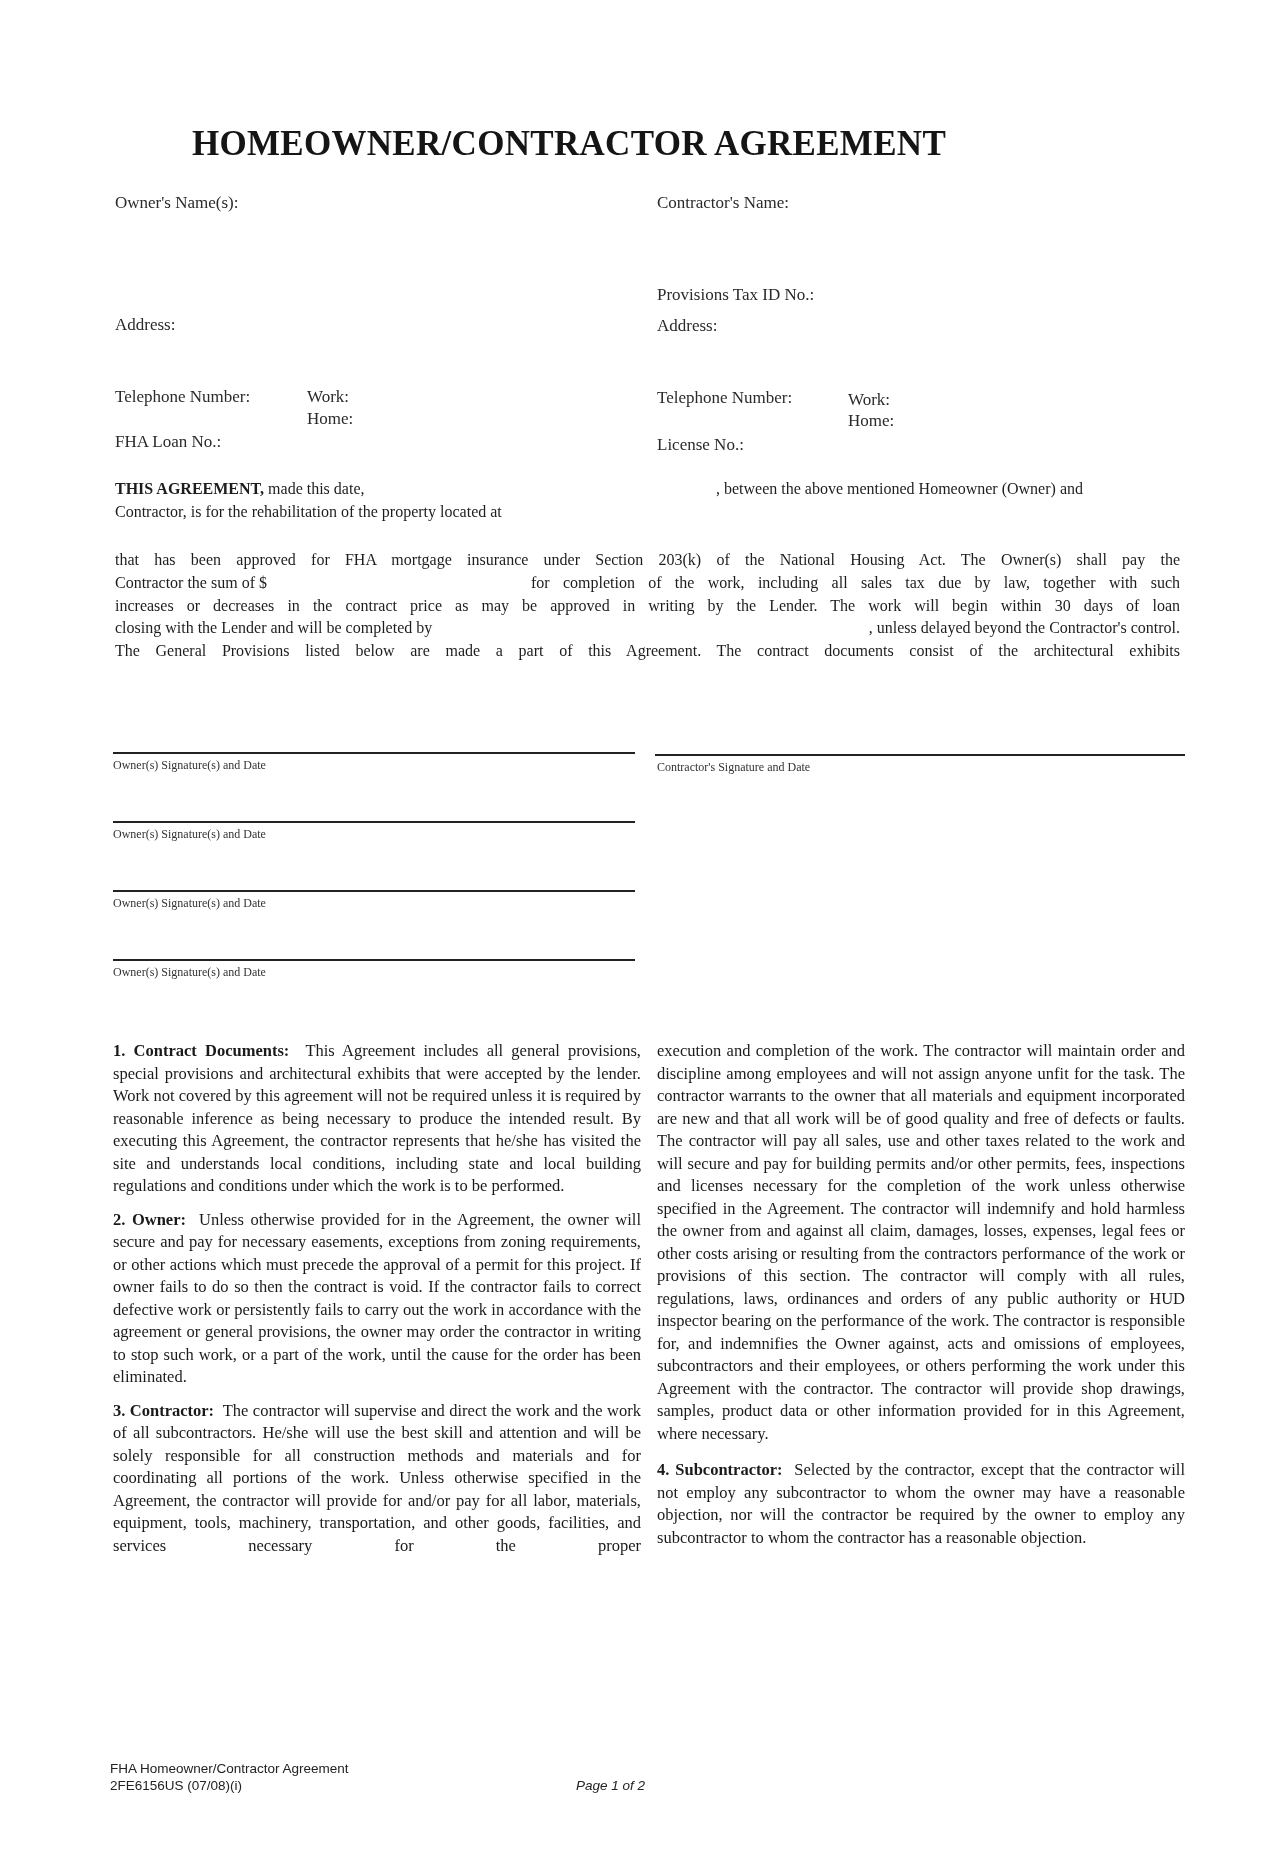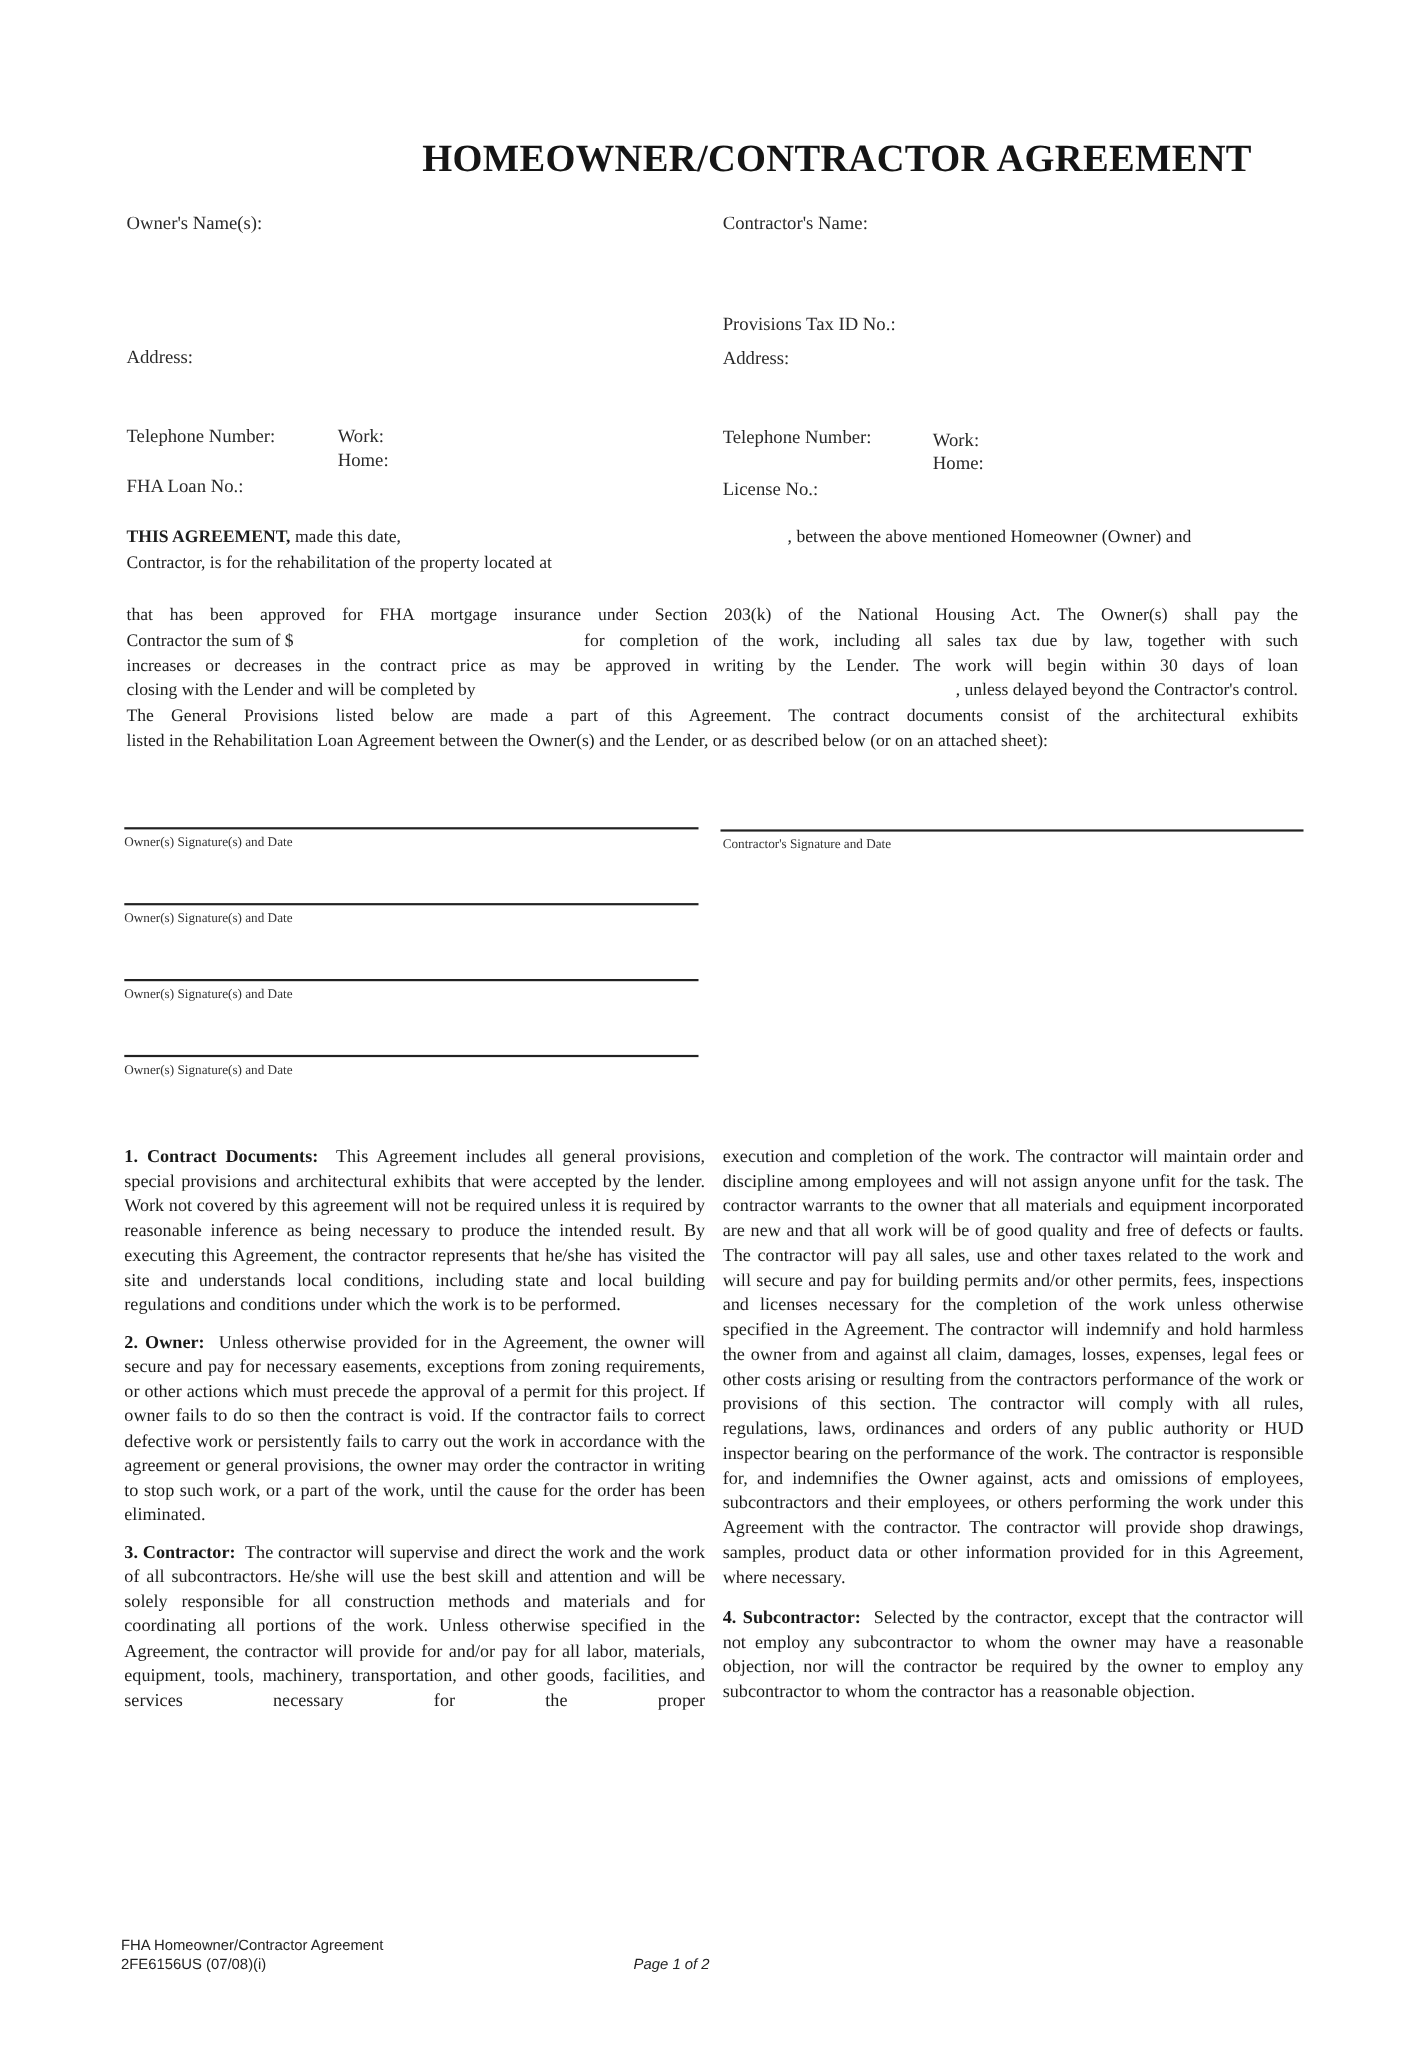--- a/index.html
+++ b/index.html
@@ -1,19 +1,19 @@
 <!DOCTYPE html>
 <html><head>
 <meta charset="utf-8">
 <style>
   html, body { margin:0; padding:0; background:#ffffff; }
   body { width:1285px; height:1868px; position:relative; overflow:hidden;
          font-family:"Liberation Serif","DejaVu Serif",serif; color:#111; }
   .abs { position:absolute; }
-  .title { left:0; width:1138px; top:124px; text-align:right; font-size:35px; font-weight:bold; letter-spacing:0.3px; color:#151515; }
+  .title { left:0; width:1138px; top:124px; text-align:center; font-size:35px; font-weight:bold; letter-spacing:0.3px; color:#151515; }
   .lbl { font-size:17px; color:#2a2a2a; white-space:nowrap; }
   .para { font-size:16px; line-height:22.8px; color:#1d1d1d; text-align:justify; }
   .para b { font-weight:bold; }
   .sigline { height:2px; background:#222; }
   .siglbl { font-size:12px; color:#333; white-space:nowrap; }
   .col { font-size:16.5px; line-height:22.5px; text-align:justify; color:#1a1a1a; width:528px; }
   .col p { margin:0 0 11px 0;font-family:Liberation Serif, serif; }
   .col b { font-weight:bold; }
   .footer { font-family:"Liberation Sans","DejaVu Sans",sans-serif; font-size:13.5px; color:#222; line-height:17px; }
 </style>
@@ -48,21 +48,20 @@
   <div style="position:relative;height:22.8px;">
     <span style="position:absolute;left:0;">Contractor the sum of $</span>
     <span style="position:absolute;left:400px;right:0;text-align:justify;text-align-last:justify;margin-left:16px;">for completion of the work, including all sales tax due by law, together with such</span>
   </div>
   <div style="text-align-last:justify;">increases or decreases in the contract price as may be approved in writing by the Lender. The work will begin within 30 days of loan</div>
   <div style="position:relative;height:22.8px;">
     <span style="position:absolute;left:0;">closing with the Lender and will be completed by</span>
     <span style="position:absolute;right:0;">, unless delayed beyond the Contractor's control.</span>
   </div>
   <div style="text-align-last:justify;">The General Provisions listed below are made a part of this Agreement.  The contract documents consist of the architectural exhibits</div>
-  <div>listed in the Rehabilitation Loan Agreement between the Owner(s) and the Lender, or as described below (or on an attached sheet):</div>
 </div>
 
 <div class="abs sigline" style="left:113px;top:752px;width:522px;"></div>
 <div class="abs siglbl" style="left:113px;top:758px;">Owner(s) Signature(s) and Date</div>
 <div class="abs sigline" style="left:655px;top:754px;width:530px;"></div>
 <div class="abs siglbl" style="left:657px;top:760px;">Contractor's Signature and Date</div>
 
 <div class="abs sigline" style="left:113px;top:821px;width:522px;"></div>
 <div class="abs siglbl" style="left:113px;top:827px;">Owner(s) Signature(s) and Date</div>
 

